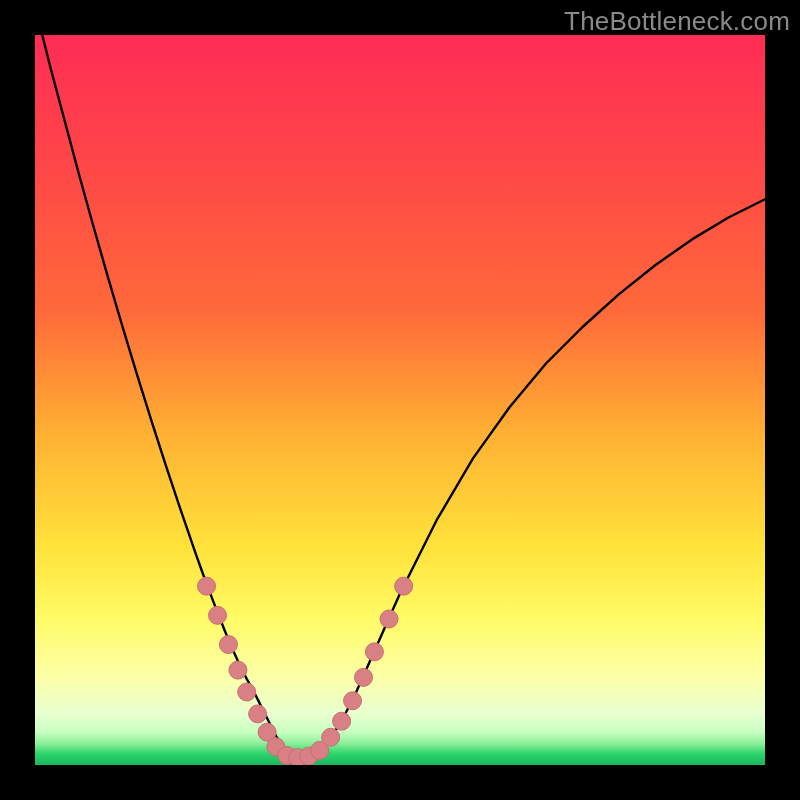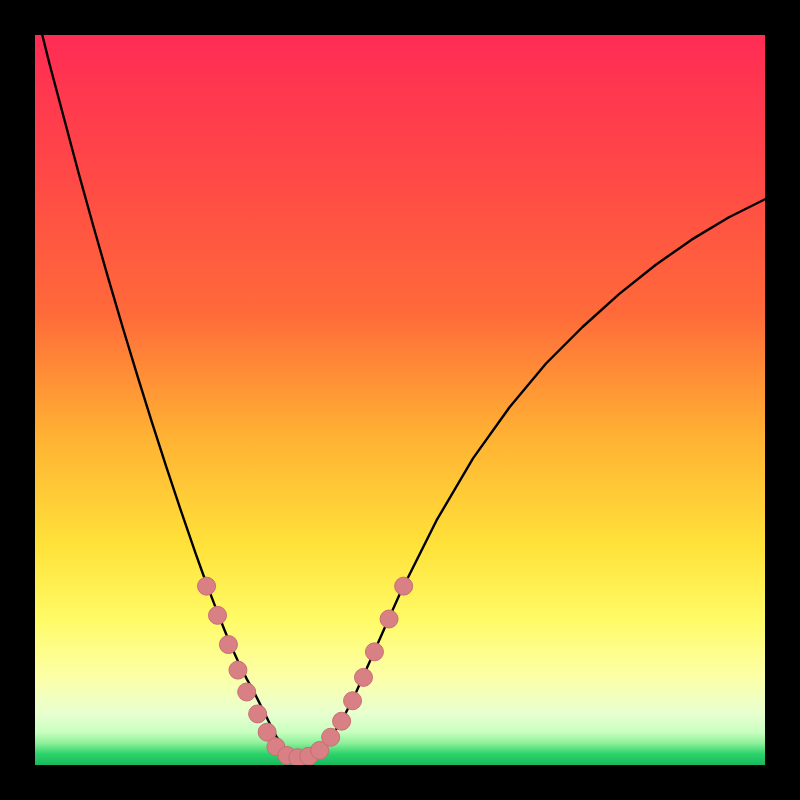--- a/index.html
+++ b/index.html
@@ -36,20 +36,21 @@
     letter-spacing: 0.2px;
     font-weight: 500;
   }
   svg { display: block; }
 </style>
 </head>
 <body>
 
 <div class="frame">
 
+  <div class="watermark">TheBottleneck.com</div>
 
   <div class="plot">
     <svg id="chart-svg" width="730" height="730" viewBox="0 0 730 730">
         <defs>
           <linearGradient id="bg" x1="0" y1="0" x2="0" y2="1">
             <stop offset="0" stop-color="#ff2c55"></stop>
             <stop offset="0.2" stop-color="#ff4a46"></stop>
             <stop offset="0.38" stop-color="#ff6a3a"></stop>
             <stop offset="0.55" stop-color="#ffb233"></stop>
             <stop offset="0.7" stop-color="#ffe23a"></stop>

